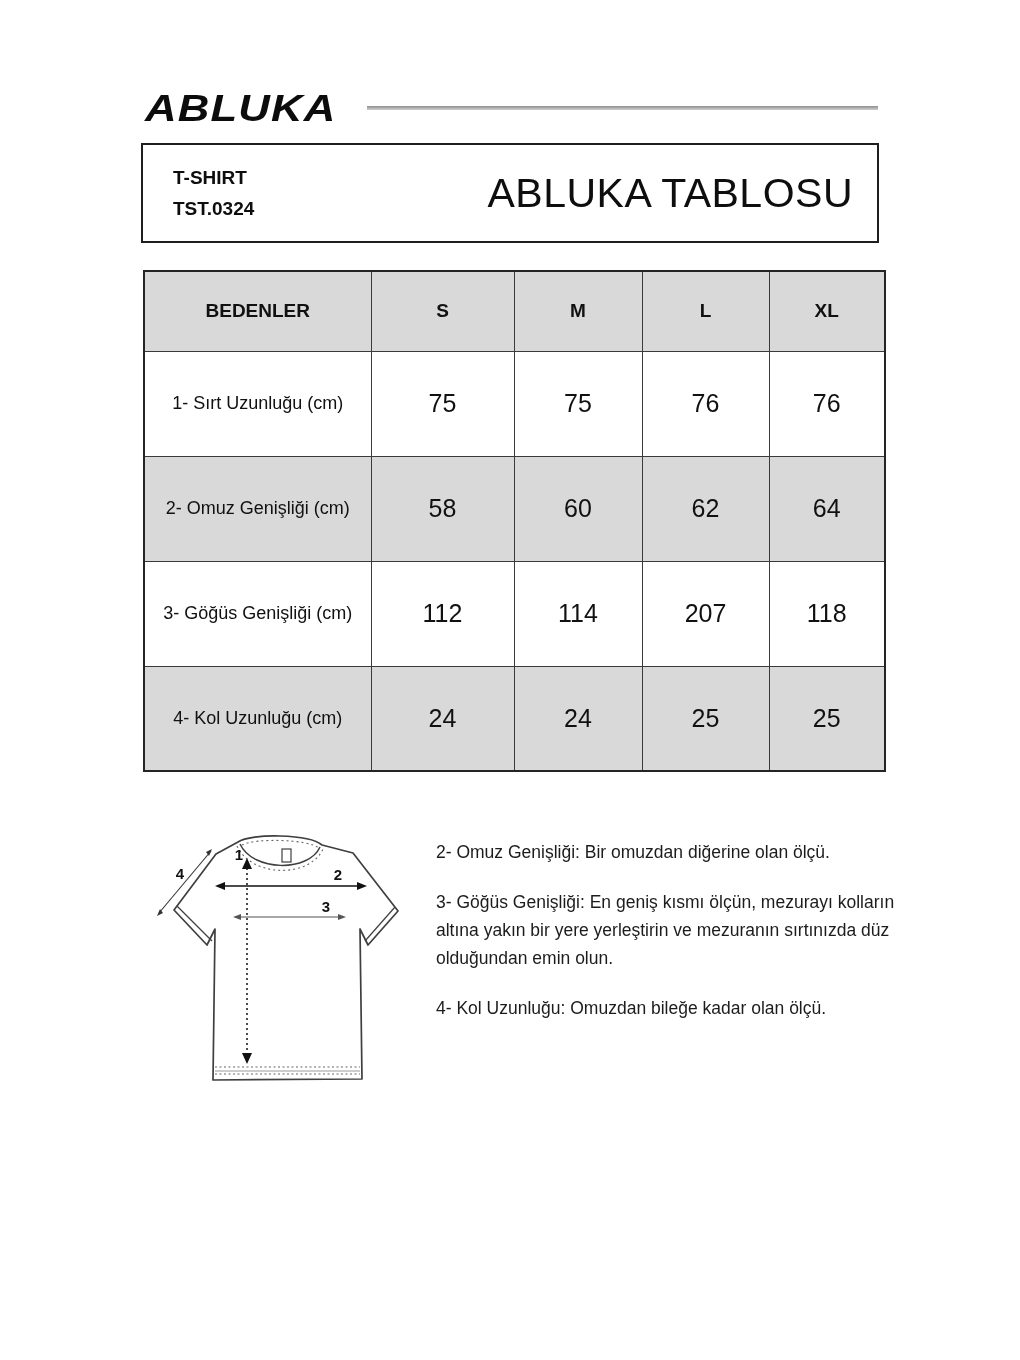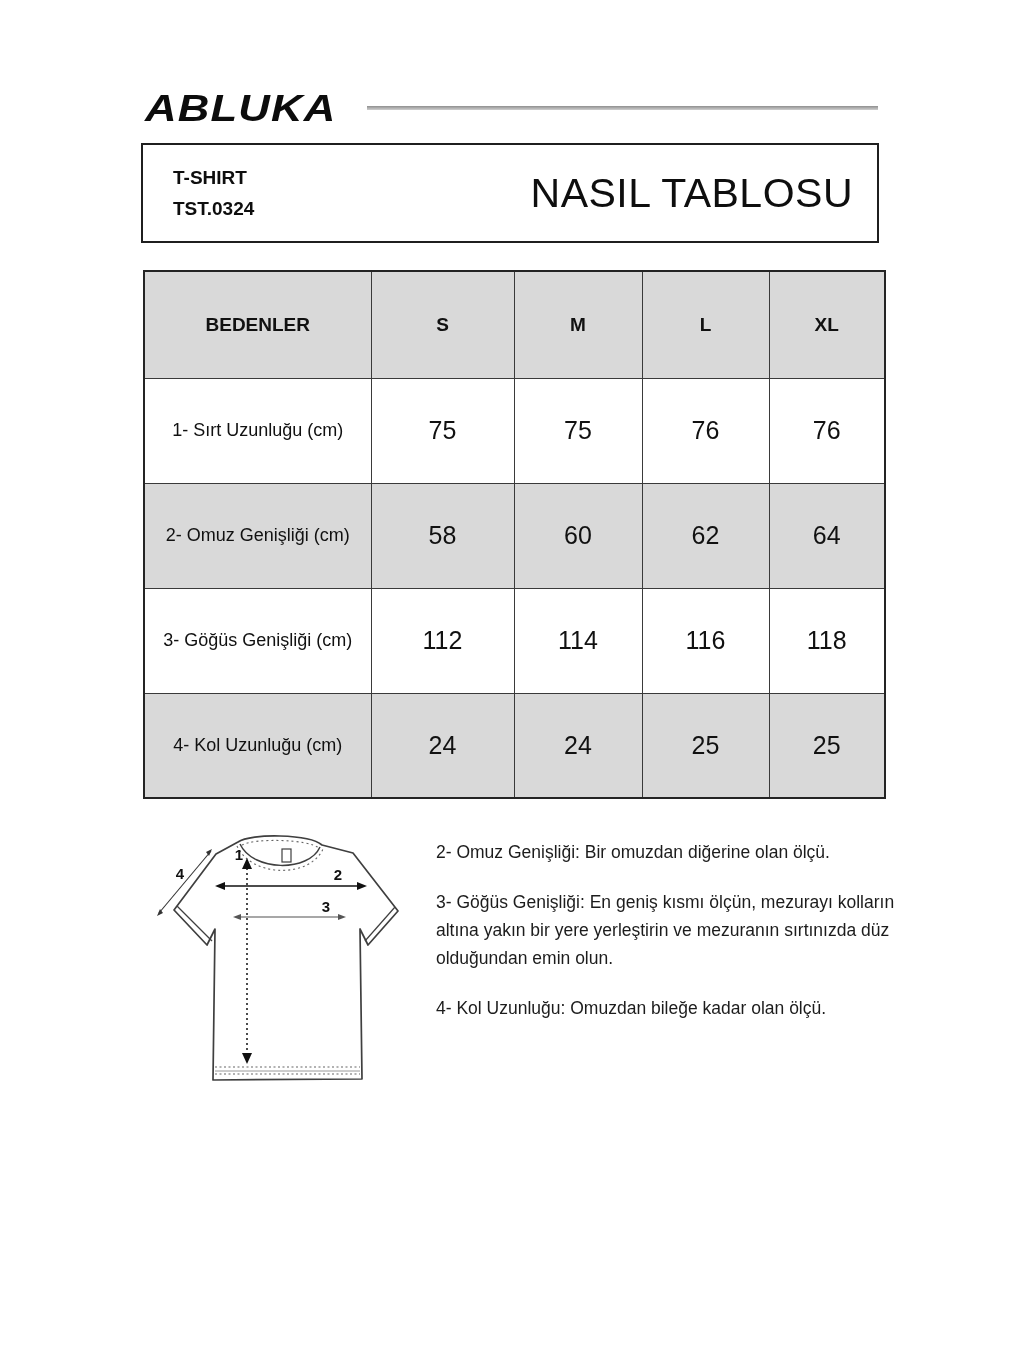--- a/index.html
+++ b/index.html
@@ -45,21 +45,21 @@
   
   .size-table-wrap { position: absolute; left: 143px; top: 270px; }
   table.size-table {
     border-collapse: collapse; table-layout: fixed;
     border: 2px solid #242424;
   }
   table.size-table th, table.size-table td {
     border: 1.5px solid #3a3a3a;
     text-align: center; vertical-align: middle;
   }
-  table.size-table th { height: 107px; background: #d9d9d9; font-size: 19px; font-weight: 700; }
+  table.size-table th { height: 80px; background: #d9d9d9; font-size: 19px; font-weight: 700; }
   table.size-table td { height: 105px; font-size: 25px; font-weight: 500; background: #ffffff; }
   table.size-table td.row-label { font-size: 18px; font-weight: 500; }
   table.size-table tr.alt td { background: #d9d9d9; }
   .col-label { width: 227px; }
   .col-s { width: 143px; }
   .col-m { width: 128px; }
   .col-l { width: 127px; }
   .col-xl { width: 116px; }
 
   
@@ -83,21 +83,21 @@
   <div class="brand-row">
     <div class="logo">ABLUKA</div>
     <div class="brand-rule"></div>
   </div>
 
   <div class="header-box">
     <div class="product-block">
       <div>T-SHIRT</div>
       <div>TST.0324</div>
     </div>
-    <div class="sheet-title">NASIL TABLOSU</div>
+    <div class="sheet-title">ABLUKA TABLOSU</div>
   </div>
 
   <div class="size-table-wrap">
     <table class="size-table">
       <colgroup>
         <col class="col-label">
           <col class="col-s">
           <col class="col-m">
           <col class="col-l">
           <col class="col-xl">
@@ -123,21 +123,21 @@
           <td class="row-label">2- Omuz Genişliği (cm)</td>
           <td>58</td>
           <td>60</td>
           <td>62</td>
           <td>64</td>
         </tr>
         <tr>
           <td class="row-label">3- Göğüs Genişliği (cm)</td>
           <td>112</td>
           <td>114</td>
-          <td>116</td>
+          <td>207</td>
           <td>118</td>
         </tr>
         <tr class="alt">
           <td class="row-label">4- Kol Uzunluğu (cm)</td>
           <td>24</td>
           <td>24</td>
           <td>25</td>
           <td>25</td>
         </tr>
       </tbody>

